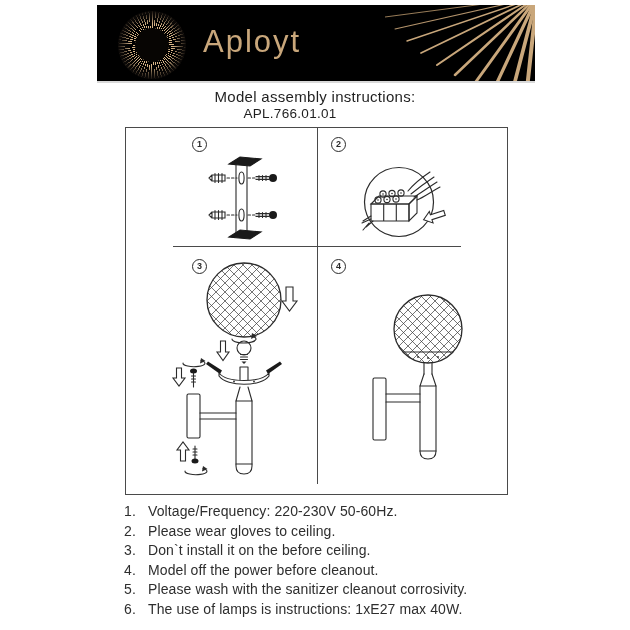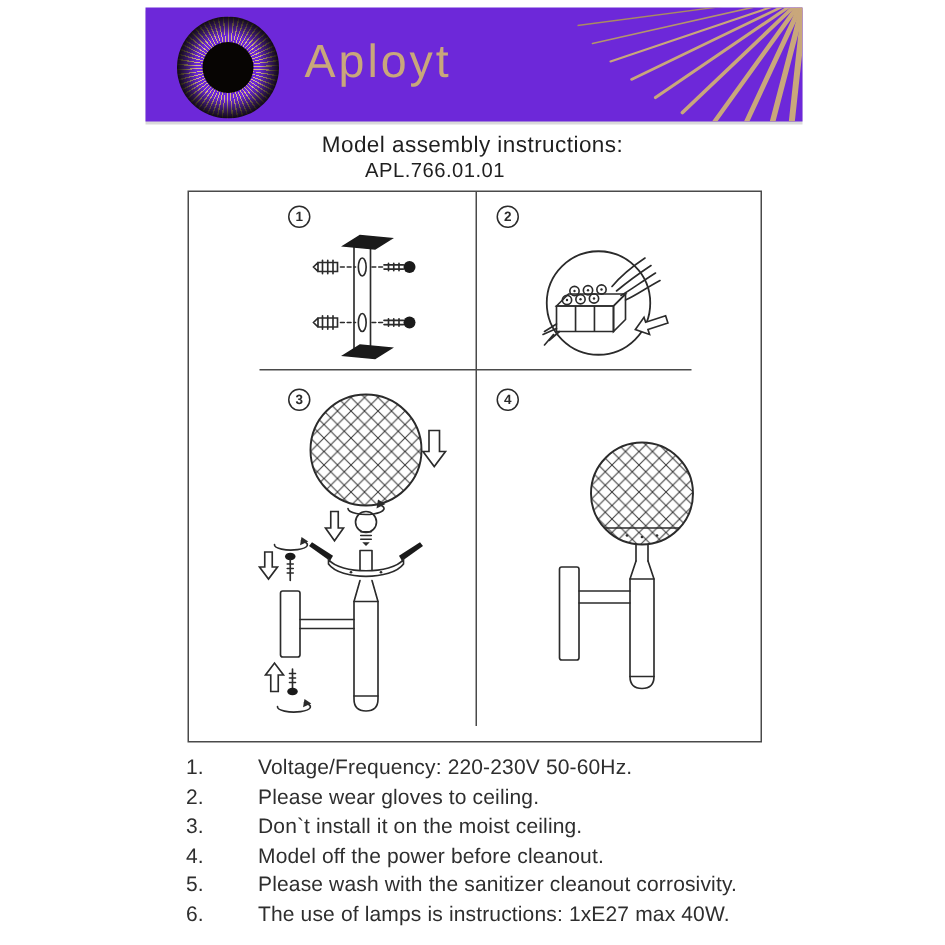--- a/index.html
+++ b/index.html
@@ -3,21 +3,21 @@
 <meta charset="utf-8">
 <style>
   html,body{margin:0;padding:0;}
   body{
     width:630px;height:630px;background:#ffffff;position:relative;overflow:hidden;
     font-family:"Liberation Sans", sans-serif;color:#2b2b2b;
   }
   
   .banner{
     position:absolute;left:97px;top:5px;width:438px;height:76px;
-    background:#6d28d9;box-shadow:0 2px 0 rgba(0,0,0,0.15);
+    background:#000000;box-shadow:0 2px 0 rgba(0,0,0,0.15);
     display:flex;align-items:center;overflow:hidden;
   }
   .starburst{
     position:absolute;left:21px;top:6px;width:68px;height:68px;border-radius:50%;
     background:
       radial-gradient(circle at 50% 50%, rgba(13,10,8,0) 0 44%, rgba(13,10,8,0.55) 58%, #0d0a08 72%),
       repeating-conic-gradient(from 0deg, #d8b588 0deg 1.7deg, rgba(0,0,0,0) 1.7deg 5.8deg);
   }
   .starburst::after{
     content:"";position:absolute;left:17px;top:17px;width:34px;height:34px;
@@ -46,21 +46,21 @@
   .divider-h{position:absolute;left:47px;top:118px;width:288px;height:1.4px;background:#4a4a4a;}
   .step-num{
     position:absolute;width:13px;height:13px;border:1.2px solid #2b2b2b;border-radius:50%;
     font-size:9px;line-height:13px;text-align:center;font-weight:600;color:#2b2b2b;
   }
   .q-svg{position:absolute;}
   
   .instructions{position:absolute;left:124px;top:503px;width:420px;}
   .instr-row{display:flex;margin-bottom:3.6px;font-size:14px;font-weight:500;color:#2e2e2e;letter-spacing:0.1px;}
   .instr-num{width:24px;flex:0 0 24px;}
-  .instr-text{flex:1;margin-left:24px;}
+  .instr-text{flex:1;}
 </style>
 </head>
 <body>
 
 <div class="banner">
   <div class="starburst"></div>
   <div class="brand-name">Aployt</div>
   <svg class="banner-rays" viewBox="0 0 150 76">
     <g stroke="#c9a77b" fill="none" stroke-linecap="round">
       <line x1="152" y1="-8" x2="0" y2="12" stroke-width="0.9" stroke="#a98a62"></line>
@@ -222,21 +222,21 @@
   <div class="instr-row">
     <span class="instr-num">1.</span>
     <span class="instr-text">Voltage/Frequency: 220-230V 50-60Hz.</span>
   </div>
   <div class="instr-row">
     <span class="instr-num">2.</span>
     <span class="instr-text">Please wear gloves to ceiling.</span>
   </div>
   <div class="instr-row">
     <span class="instr-num">3.</span>
-    <span class="instr-text">Don`t install it on the moist ceiling.</span>
+    <span class="instr-text">Don`t install it on the before ceiling.</span>
   </div>
   <div class="instr-row">
     <span class="instr-num">4.</span>
     <span class="instr-text">Model off the power before cleanout.</span>
   </div>
   <div class="instr-row">
     <span class="instr-num">5.</span>
     <span class="instr-text">Please wash with the sanitizer cleanout corrosivity.</span>
   </div>
   <div class="instr-row">

